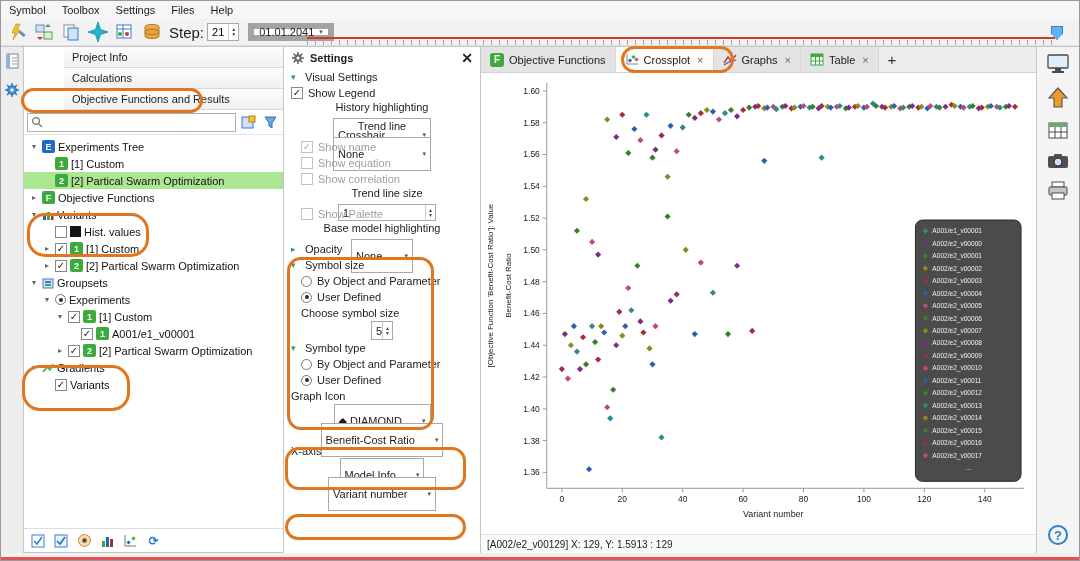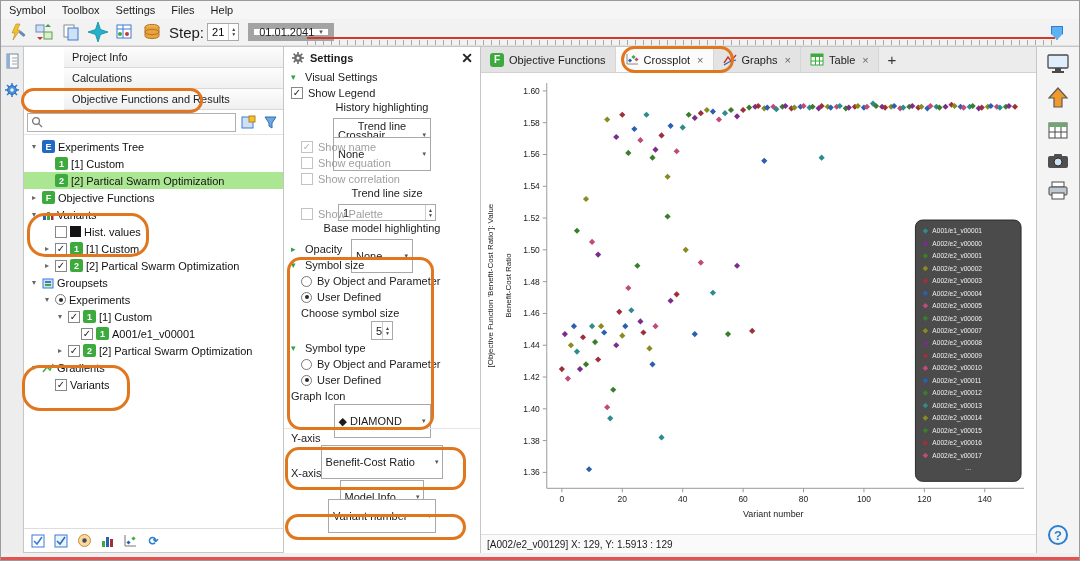--- a/index.html
+++ b/index.html
@@ -461,21 +461,20 @@
       <div class="srow">
           <span>Graph Icon</span>
         </div>
       <div class="srow tall">
           <span class="dd full">
             <span><span>◆</span> <span>DIAMOND</span></span>
             <span class="arr">▾</span>
           </span>
         </div>
 
-      <div class="axis-cap sep-top">Y-axis</div>
       <div class="srow tall">
           <span class="dd full">
             <span>Benefit-Cost Ratio</span>
             <span class="arr">▾</span>
           </span>
         </div>
       <div class="axis-cap">X-axis</div>
       <div class="srow tall">
           <span class="dd full">
             <span>Model Info</span>

